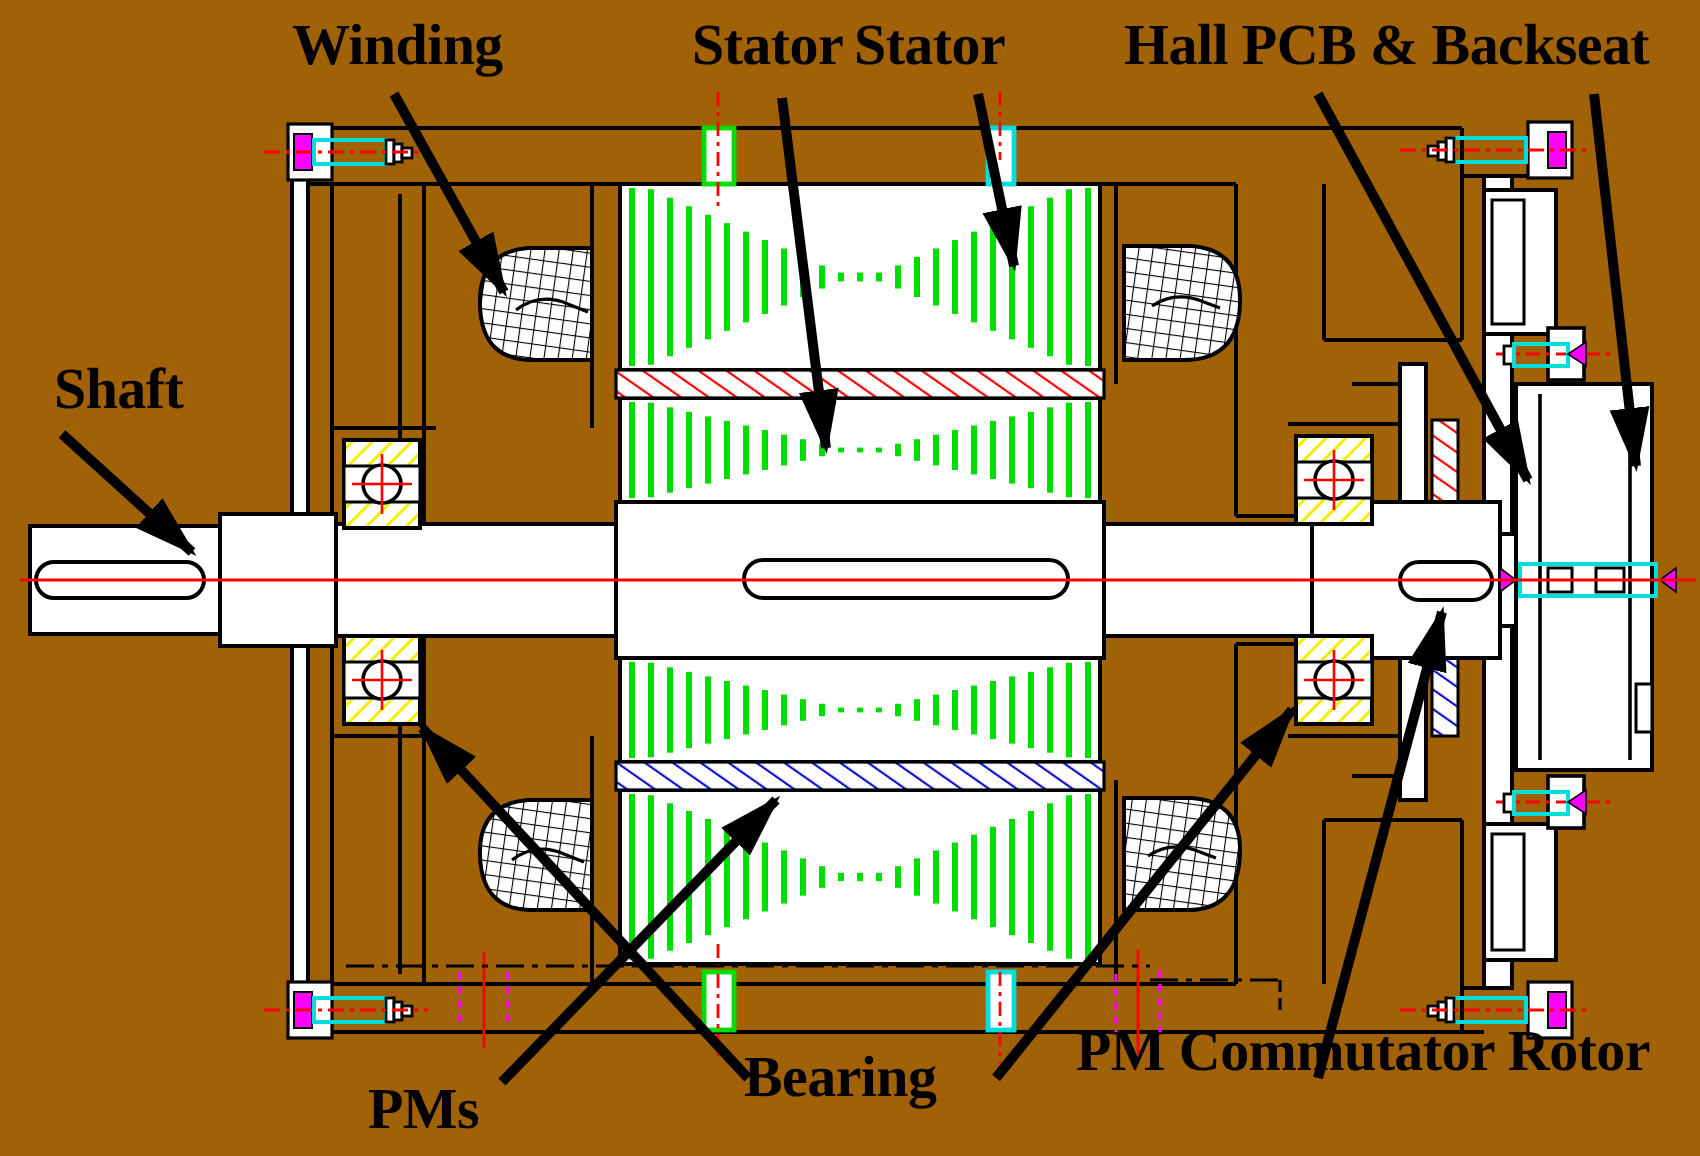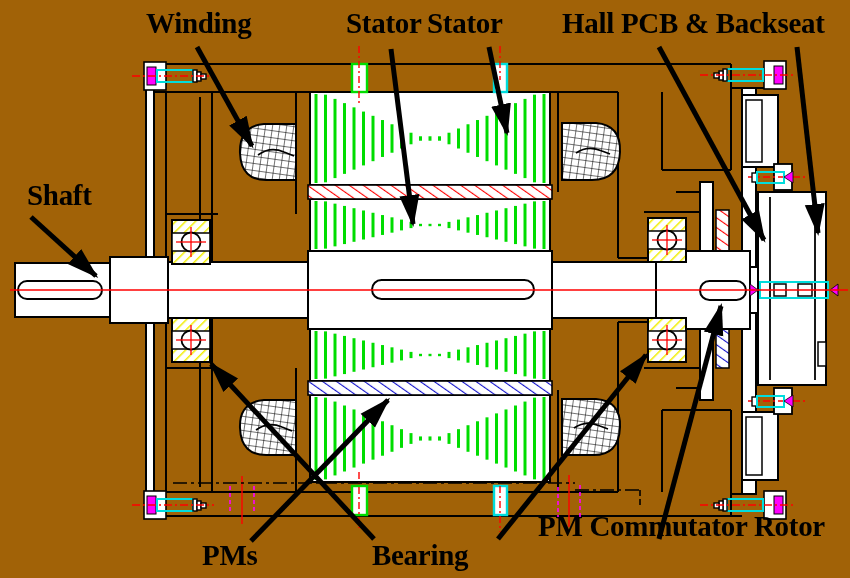--- a/index.html
+++ b/index.html
@@ -373,17 +373,17 @@
         <line x1="498" y1="539" x2="646" y2="355" stroke="#000000" stroke-width="5" marker-end="url(#ah)"></line>
         <line x1="659" y1="539" x2="721" y2="306" stroke="#000000" stroke-width="5" marker-end="url(#ah)"></line>
       </g>
 </svg>
 
 <div class="callout" style="left: 146px; top: 8px;">Winding</div>
 <div class="callout" style="left: 346px; top: 8px;">Stator</div>
 <div class="callout" style="left: 427px; top: 8px;">Stator</div>
 <div class="callout" style="left: 562px; top: 8px;">Hall PCB &amp; Backseat</div>
 <div class="callout" style="left: 2px; top: 180px; margin-left: 25px;">Shaft</div>
-<div class="callout" style="left: 184px; top: 540px; margin-left: 18px;">PMs</div>
-<div class="callout" style="left: 372px; top: 540px;">Bearing</div>
+<div class="callout" style="left: 184px; top: 540px;">PMs</div>
+<div class="callout" style="left: 372px; top: 524px;">Bearing</div>
 <div class="callout" style="left: 538px; top: 511px;">PM Commutator Rotor</div>
 
 </div>
 
 </body></html>

